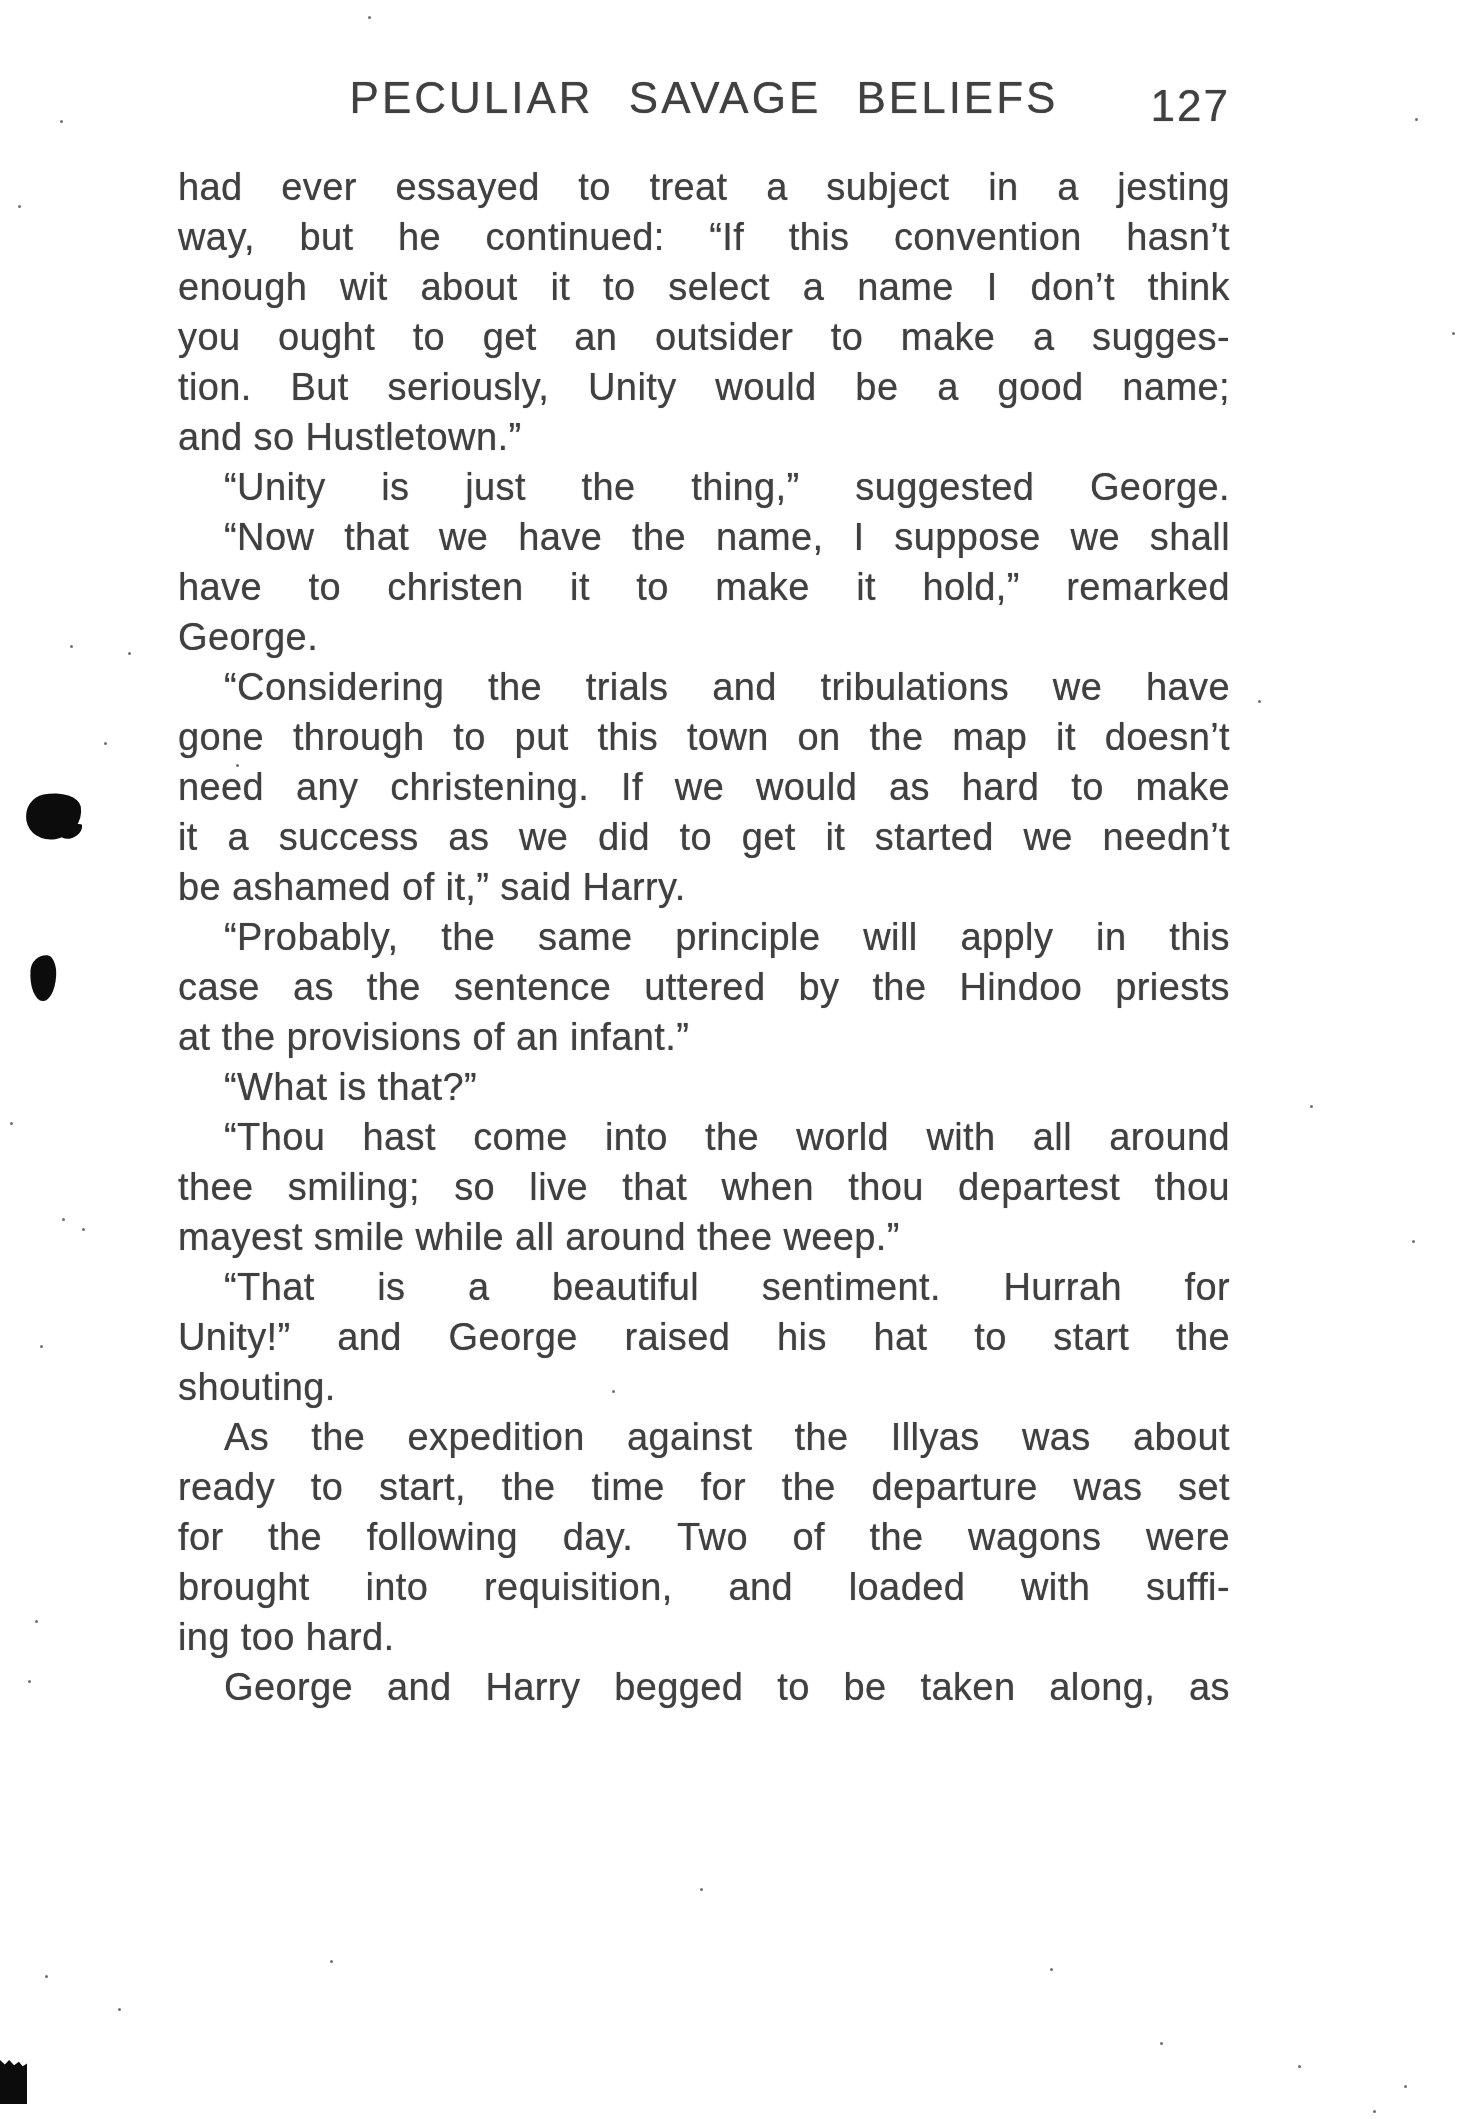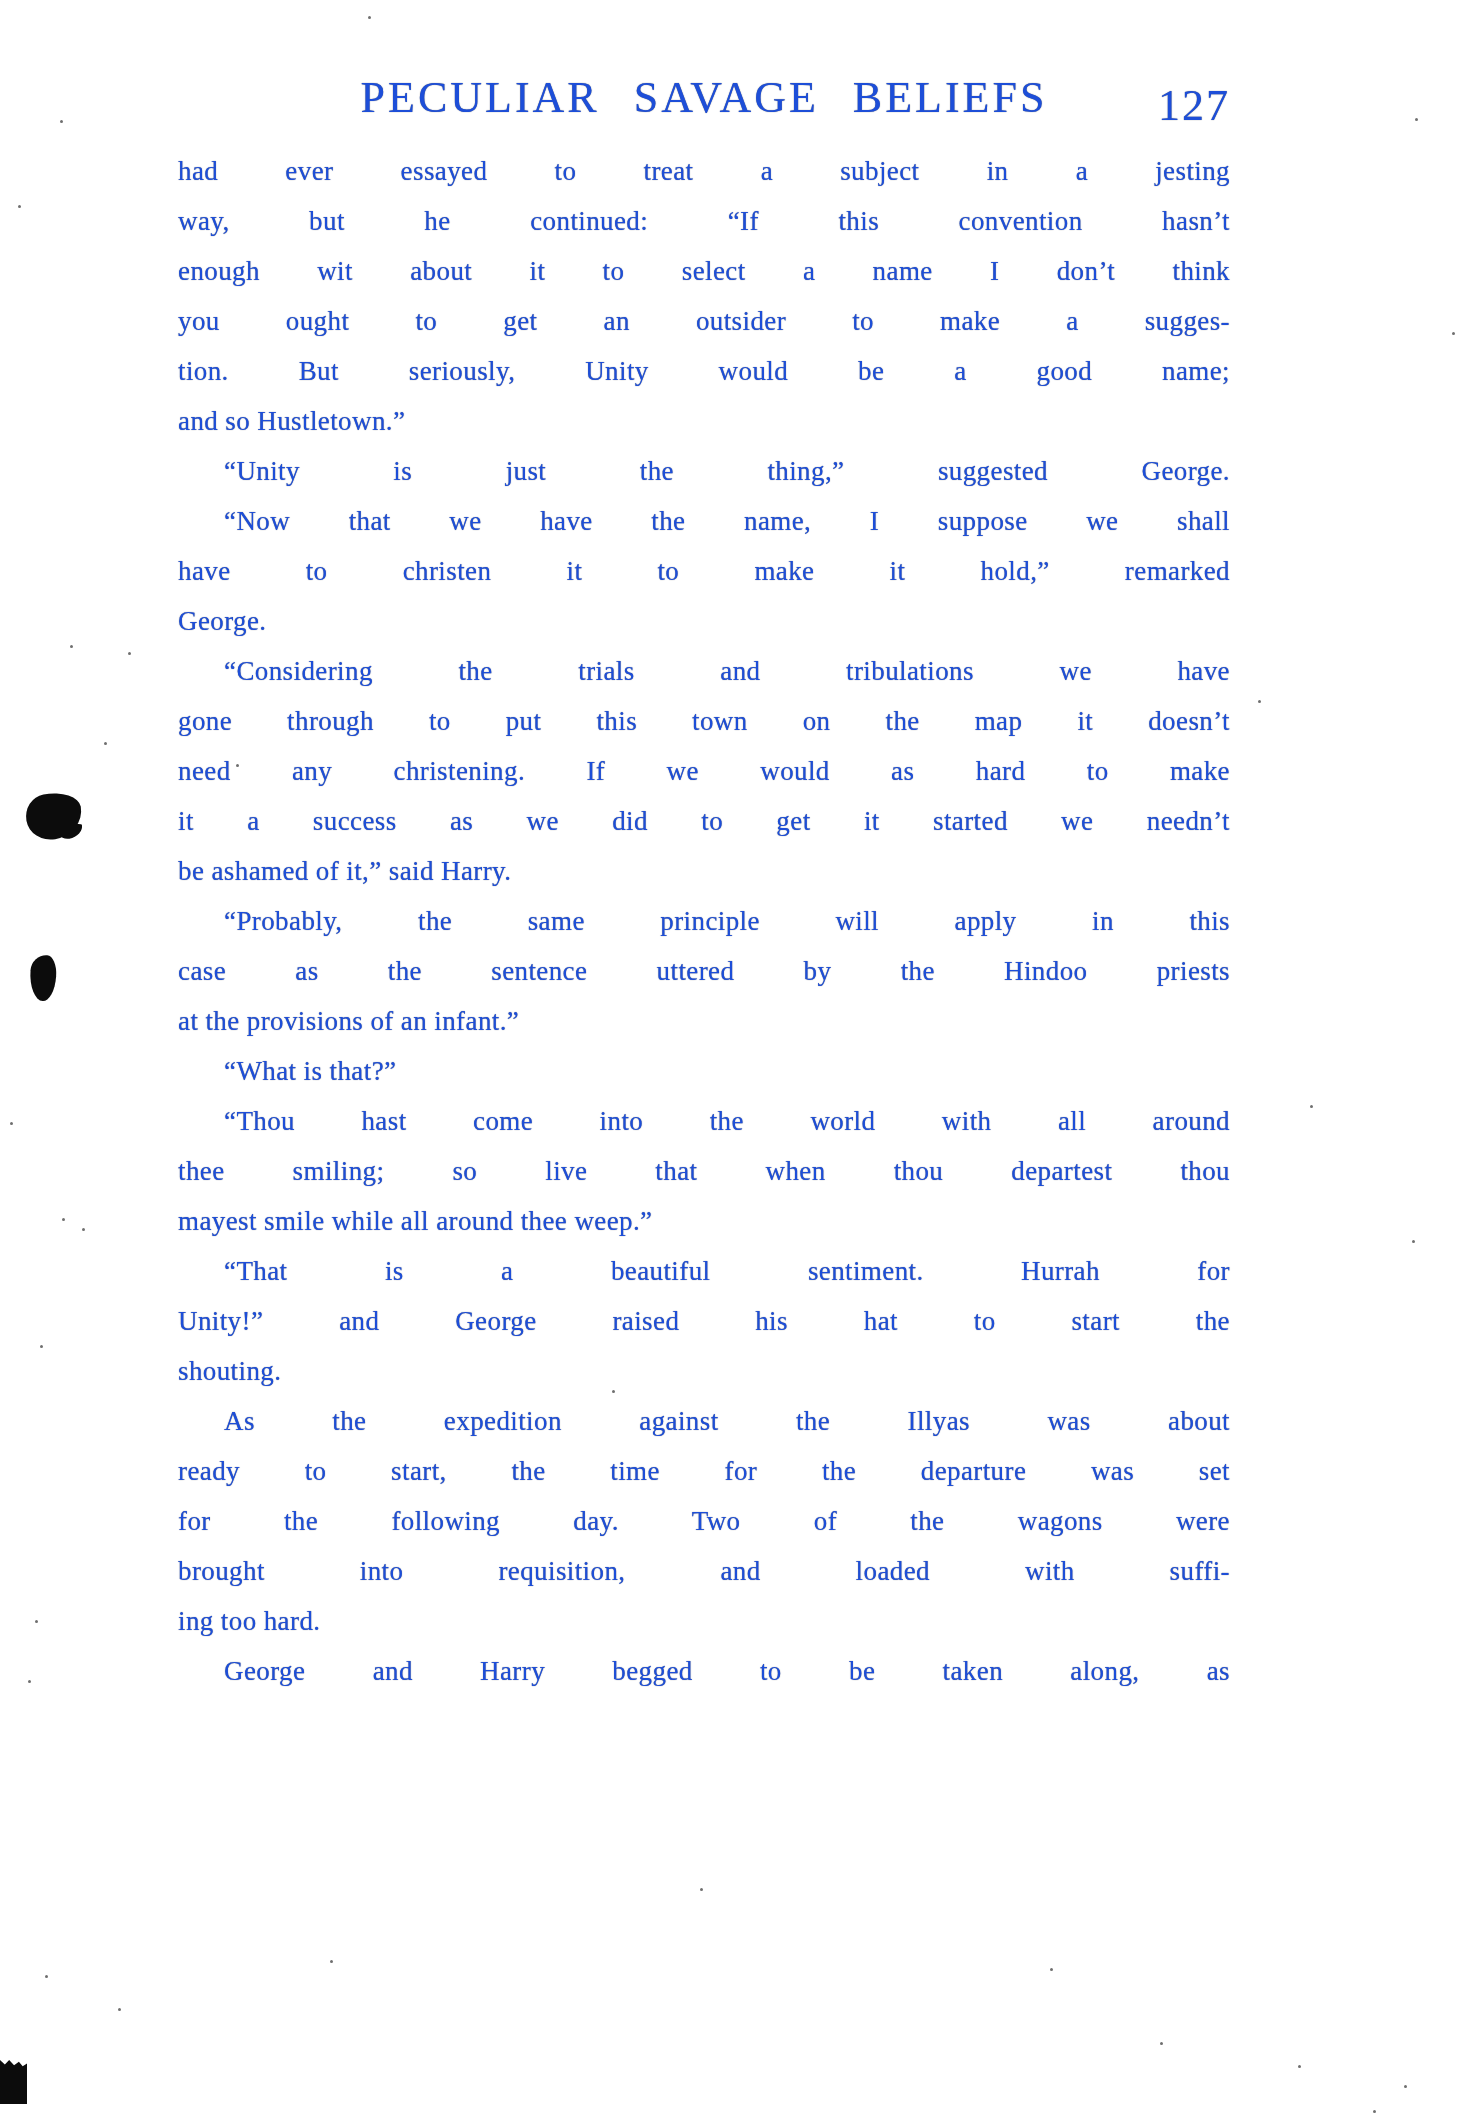--- a/index.html
+++ b/index.html
@@ -6,22 +6,22 @@
     margin: 0;
     padding: 0;
     background: #ffffff;
   }
   .page {
     position: relative;
     width: 1473px;
     height: 2119px;
     background: #ffffff;
     overflow: hidden;
-    font-family: Liberation Serif, serif;
-    color: #1d4ed8;
+    font-family: Liberation Sans, sans-serif;
+    color: #404040;
   }
   .content {
     position: absolute;
     left: 178px;
     top: 70px;
     width: 1052px;
   }
   .running-header {
     position: relative;
     height: 56px;
@@ -36,22 +36,22 @@
     text-shadow: 0 0 1px rgba(0,0,0,0.6);
   }
   .running-header .pagenum {
     position: absolute;
     right: 0;
     top: 8px;
     letter-spacing: 2px;
     text-shadow: 0 0 1px rgba(0,0,0,0.6);
   }
   .body-text {
-    margin-top: 20px;
-    font-size: 27px;
+    margin-top: 36px;
+    font-size: 38px;
     line-height: 50px;
     letter-spacing: 0.4px;
   }
   .text-line {
     height: 50px;
     text-align: justify;
     text-align-last: left;
     white-space: normal;
     text-shadow: 0 0 1px rgba(0,0,0,0.55);
   }

